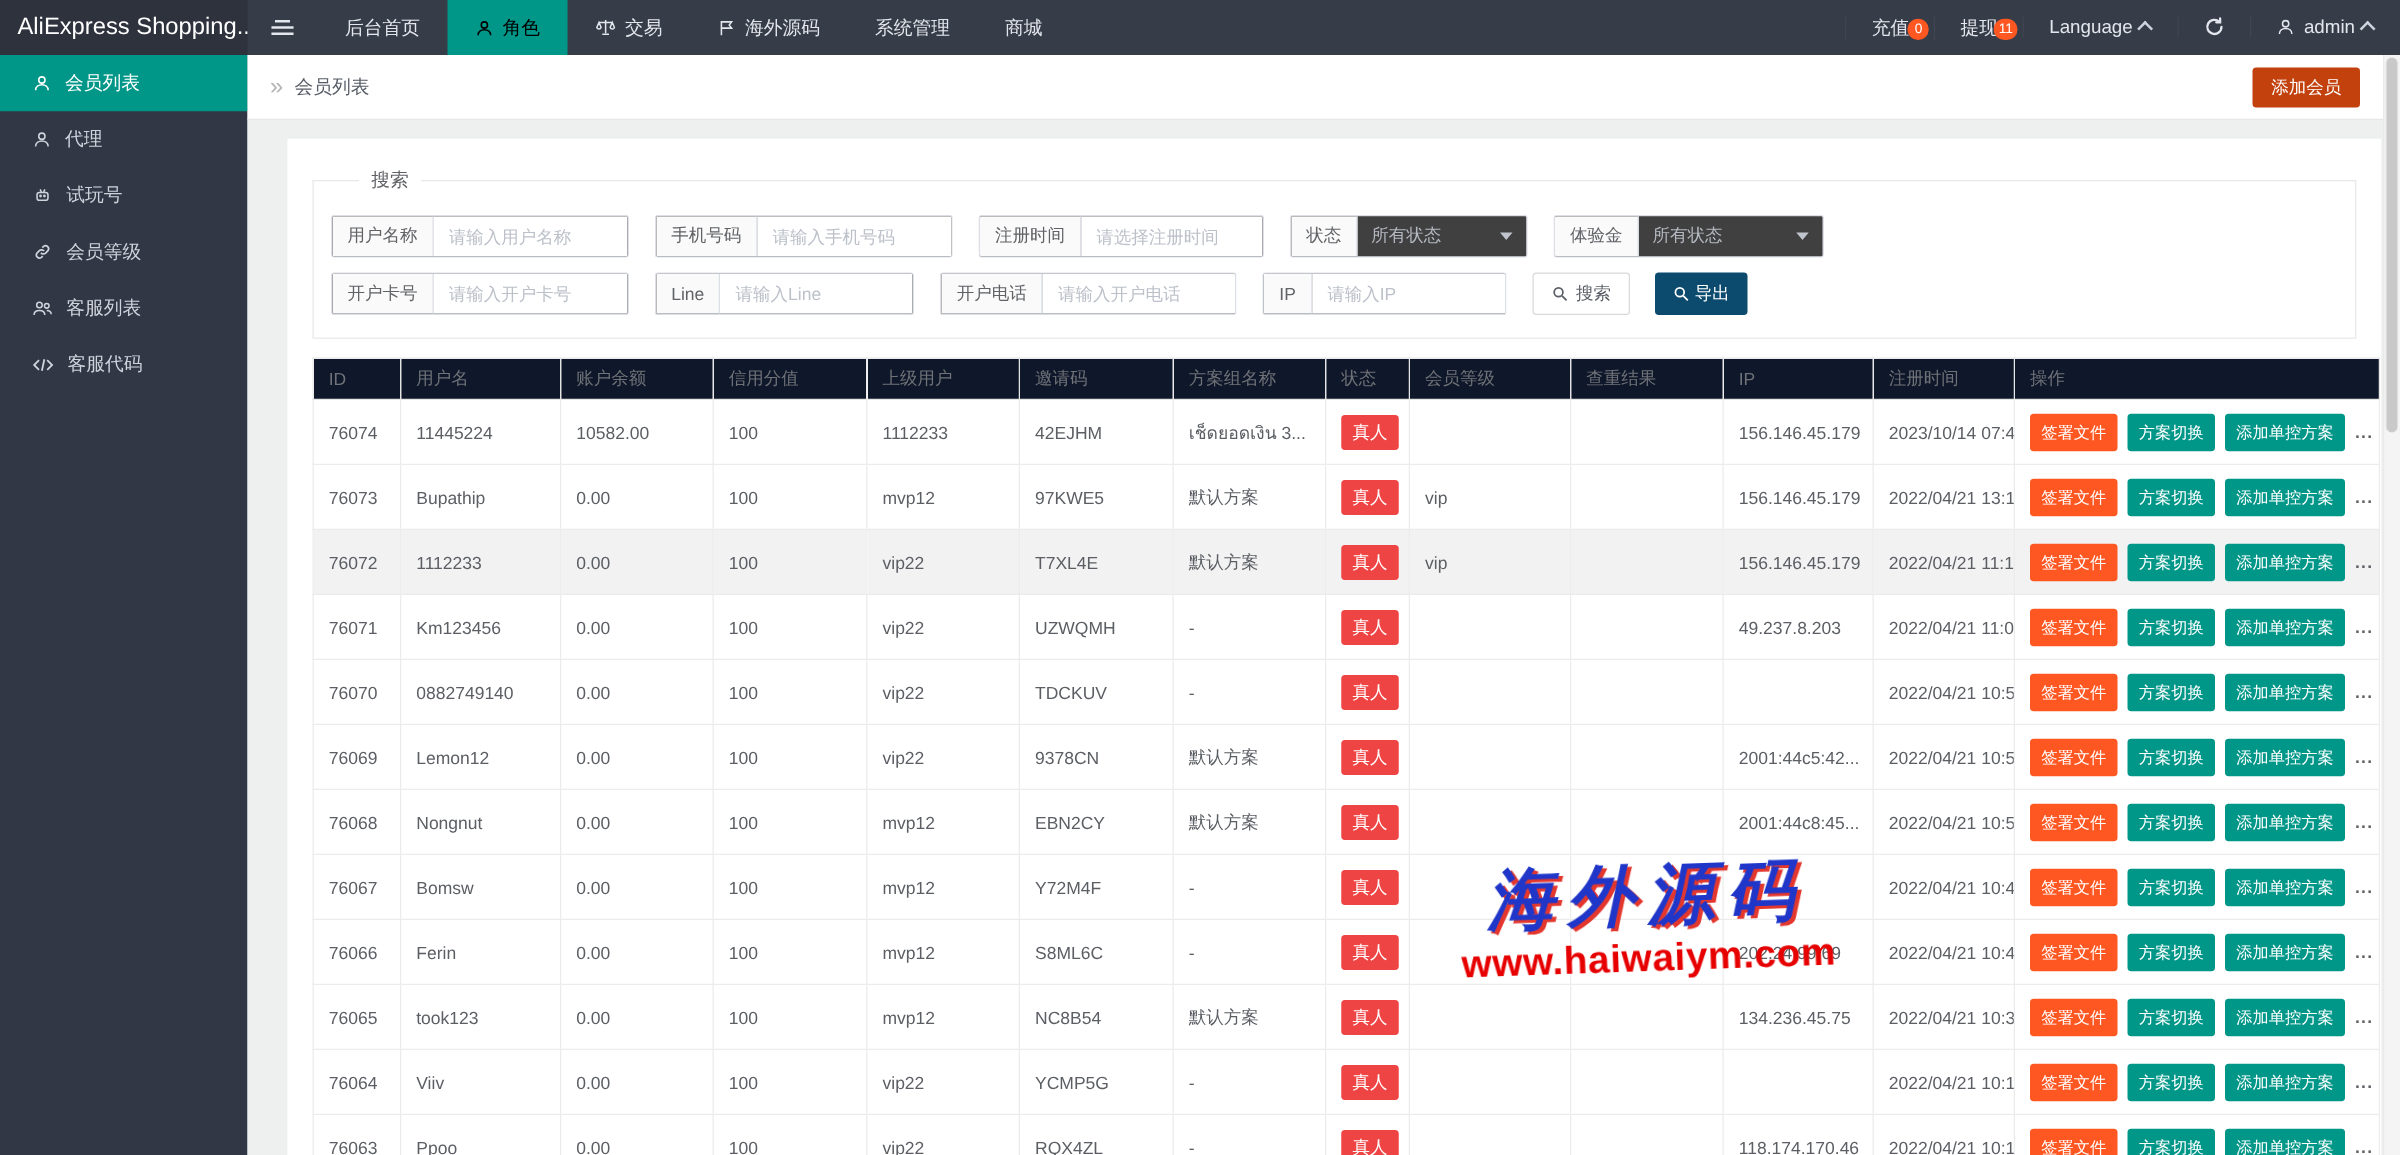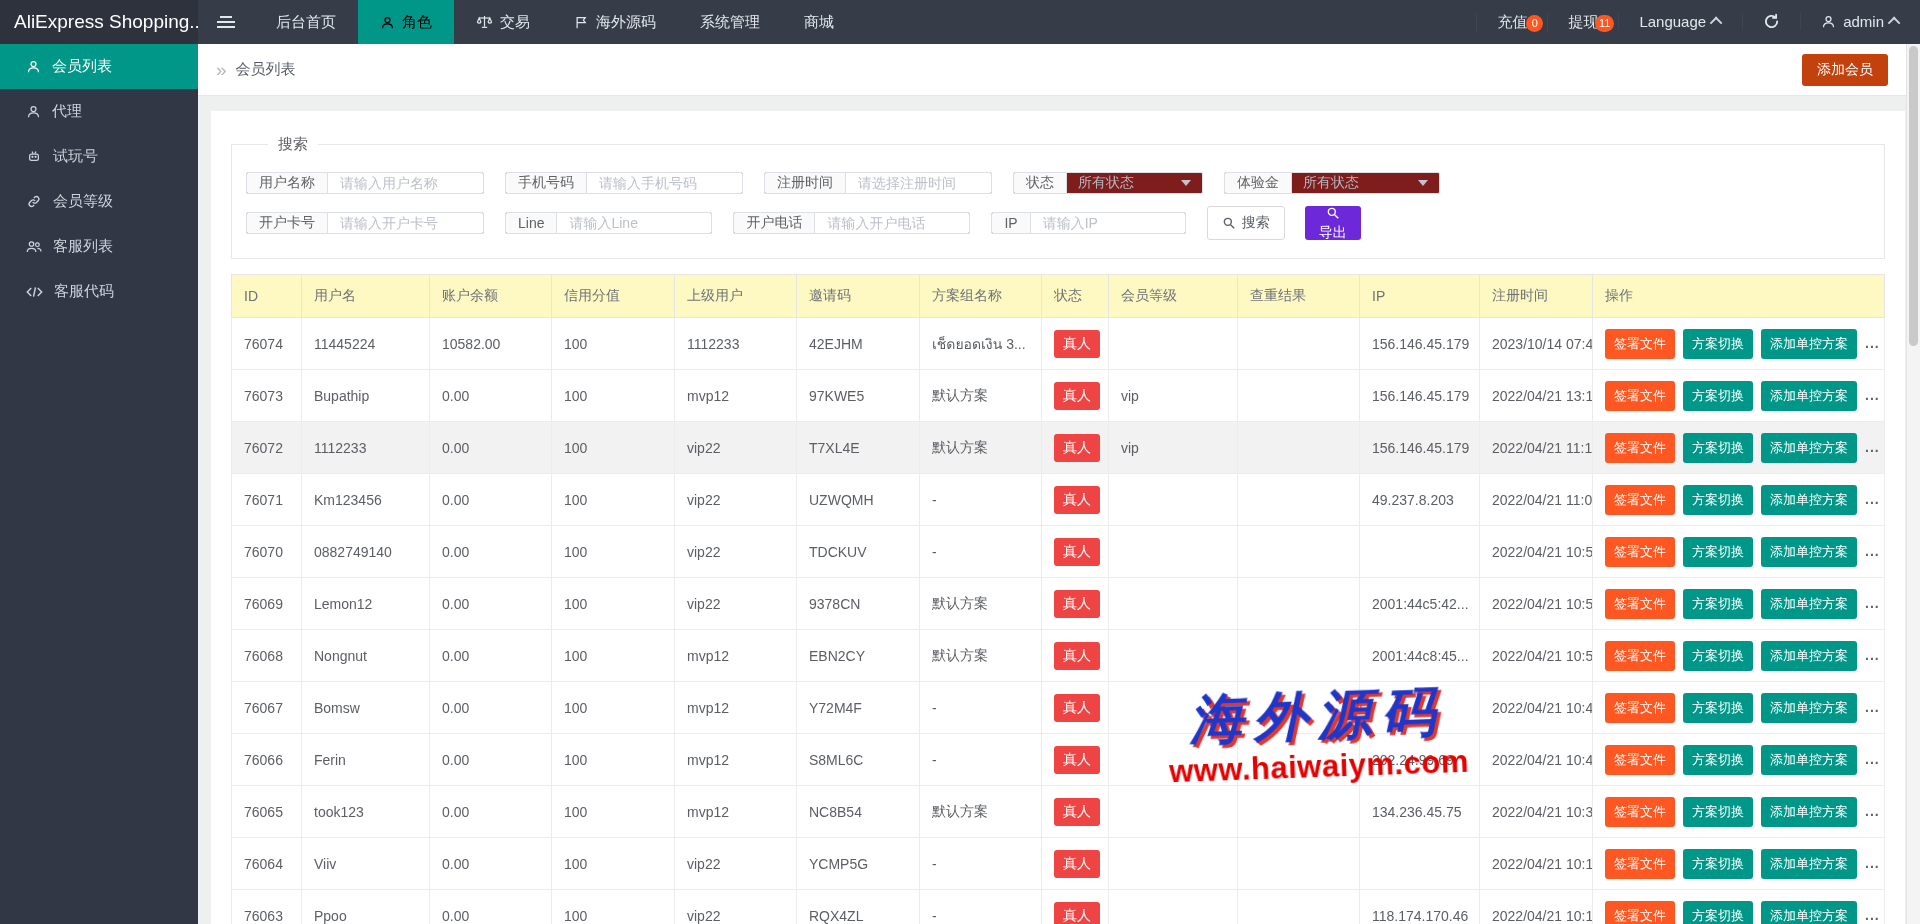--- a/index.html
+++ b/index.html
@@ -39,46 +39,46 @@
     transform:rotate(-45deg); display:inline-block; margin-top:-3px; }
 
   .main { flex:1; display:flex; flex-direction:column; min-width:0; }
   .breadcrumb-bar { height:52px; background:#fff; display:flex; align-items:center;
     padding:0 18px 0 18px; border-bottom:1px solid #e7e7e7; flex:none; }
   .crumb-sep { color:#b5b5b5; font-size:19px; margin-right:9px; }
   .crumb-title { font-size:15px; color:#565c66; }
   .add-btn { margin-left:auto; margin-right:14px; background:#c2410c; color:#fff; height:32px;
     padding:0 15px; font-size:14px; border:none; border-radius:3px; cursor:pointer; }
 
-  .content { flex:1; background:#eef0ef; padding:15px 15px 0 13px; position:relative; overflow:hidden; }
+  .content { flex:1; background:#eef0ef; padding:15px 15px 0 32px; position:relative; overflow:hidden; }
   .panel { background:#fff; height:100%; padding:24px 20px 0 20px; overflow:hidden; }
 
   
   fieldset.search { border:1px solid #e8e8e8; padding:6px 14px 18px; }
   fieldset.search legend { margin-left:22px; padding:0 10px; color:#606266; font-size:15px; }
   .srow { display:flex; align-items:center; margin-top:12px; }
-  .fgroup { display:flex; height:22px; margin-right:21px; border:1px solid #dcdfe6; border-radius:2px;
-    overflow:hidden; background:#7f1d1d; }
+  .fgroup { display:flex; height:34px; margin-right:21px; border:1px solid #dcdfe6; border-radius:2px;
+    overflow:hidden; background:#404040; }
   .flabel { background:#fafafa; border-right:1px solid #dcdfe6; display:flex; align-items:center;
     padding:0 12px; font-size:14px; color:#606266; white-space:nowrap; }
   .finput { border:none; outline:none; padding:0 12px; font-size:14px; color:#333; }
   .finput::placeholder { color:#bcc0c9; }
   .fselect { display:flex; align-items:center; justify-content:space-between; padding:0 11px;
     color:#b4b8c0; font-size:14px; cursor:pointer; }
   .caret-dn { width:0; height:0; border-left:5px solid transparent; border-right:5px solid transparent;
     border-top:6px solid #c0c4cc; margin-left:10px; }
   .btn-search { height:34px; padding:0 14px; background:#fff; border:1px solid #d9d9d9; border-radius:3px;
     color:#5a5e66; font-size:14px; display:flex; gap:6px; align-items:center; cursor:pointer; margin-right:20px; }
-  .btn-export { height:34px; padding:0 14px; background:#6d28d9; border:none; border-radius:3px;
-    color:#fff; font-size:14px; display:flex; gap:4px; align-items:center; cursor:pointer;flex-direction:column; }
+  .btn-export { height:34px; padding:0 14px; background:#0c4a6e; border:none; border-radius:3px;
+    color:#fff; font-size:14px; display:flex; gap:4px; align-items:center; cursor:pointer; }
 
   
   table.grid { border-collapse:collapse; width:100%; margin-top:15px; table-layout:fixed; }
-  .grid th { background:#fef9c3; color:#6f7277; font-weight:400; font-size:14px; text-align:left;
-    padding:0 12px; height:43px; border:1px solid #e6e6e6; white-space:nowrap; overflow:hidden; }
+  .grid th { background:#0f172a; color:#6f7277; font-weight:400; font-size:14px; text-align:left;
+    padding:0 12px; height:33px; border:1px solid #e6e6e6; white-space:nowrap; overflow:hidden; }
   .grid td { height:52px; font-size:14px; color:#5b5e63; padding:0 12px; border:1px solid #ececec;
     white-space:nowrap; overflow:hidden; background:#fff; }
   .grid tr.hl td { background:#f2f2f2; }
   .badge-blue { background:#ef4444; color:#fff; border-radius:3px; padding:5px 9px; font-size:14px; display:inline-block; }
   .abtn { height:30px; border:none; border-radius:3px; color:#fff; font-size:13px; padding:0 9px;
     margin-right:8px; cursor:pointer; white-space:nowrap; }
   .abtn.orange { background:#ff5722; }
   .abtn.teal { background:#009688; }
   .more { color:#5f6368; letter-spacing:1px; cursor:pointer; font-weight:bold; }
 

